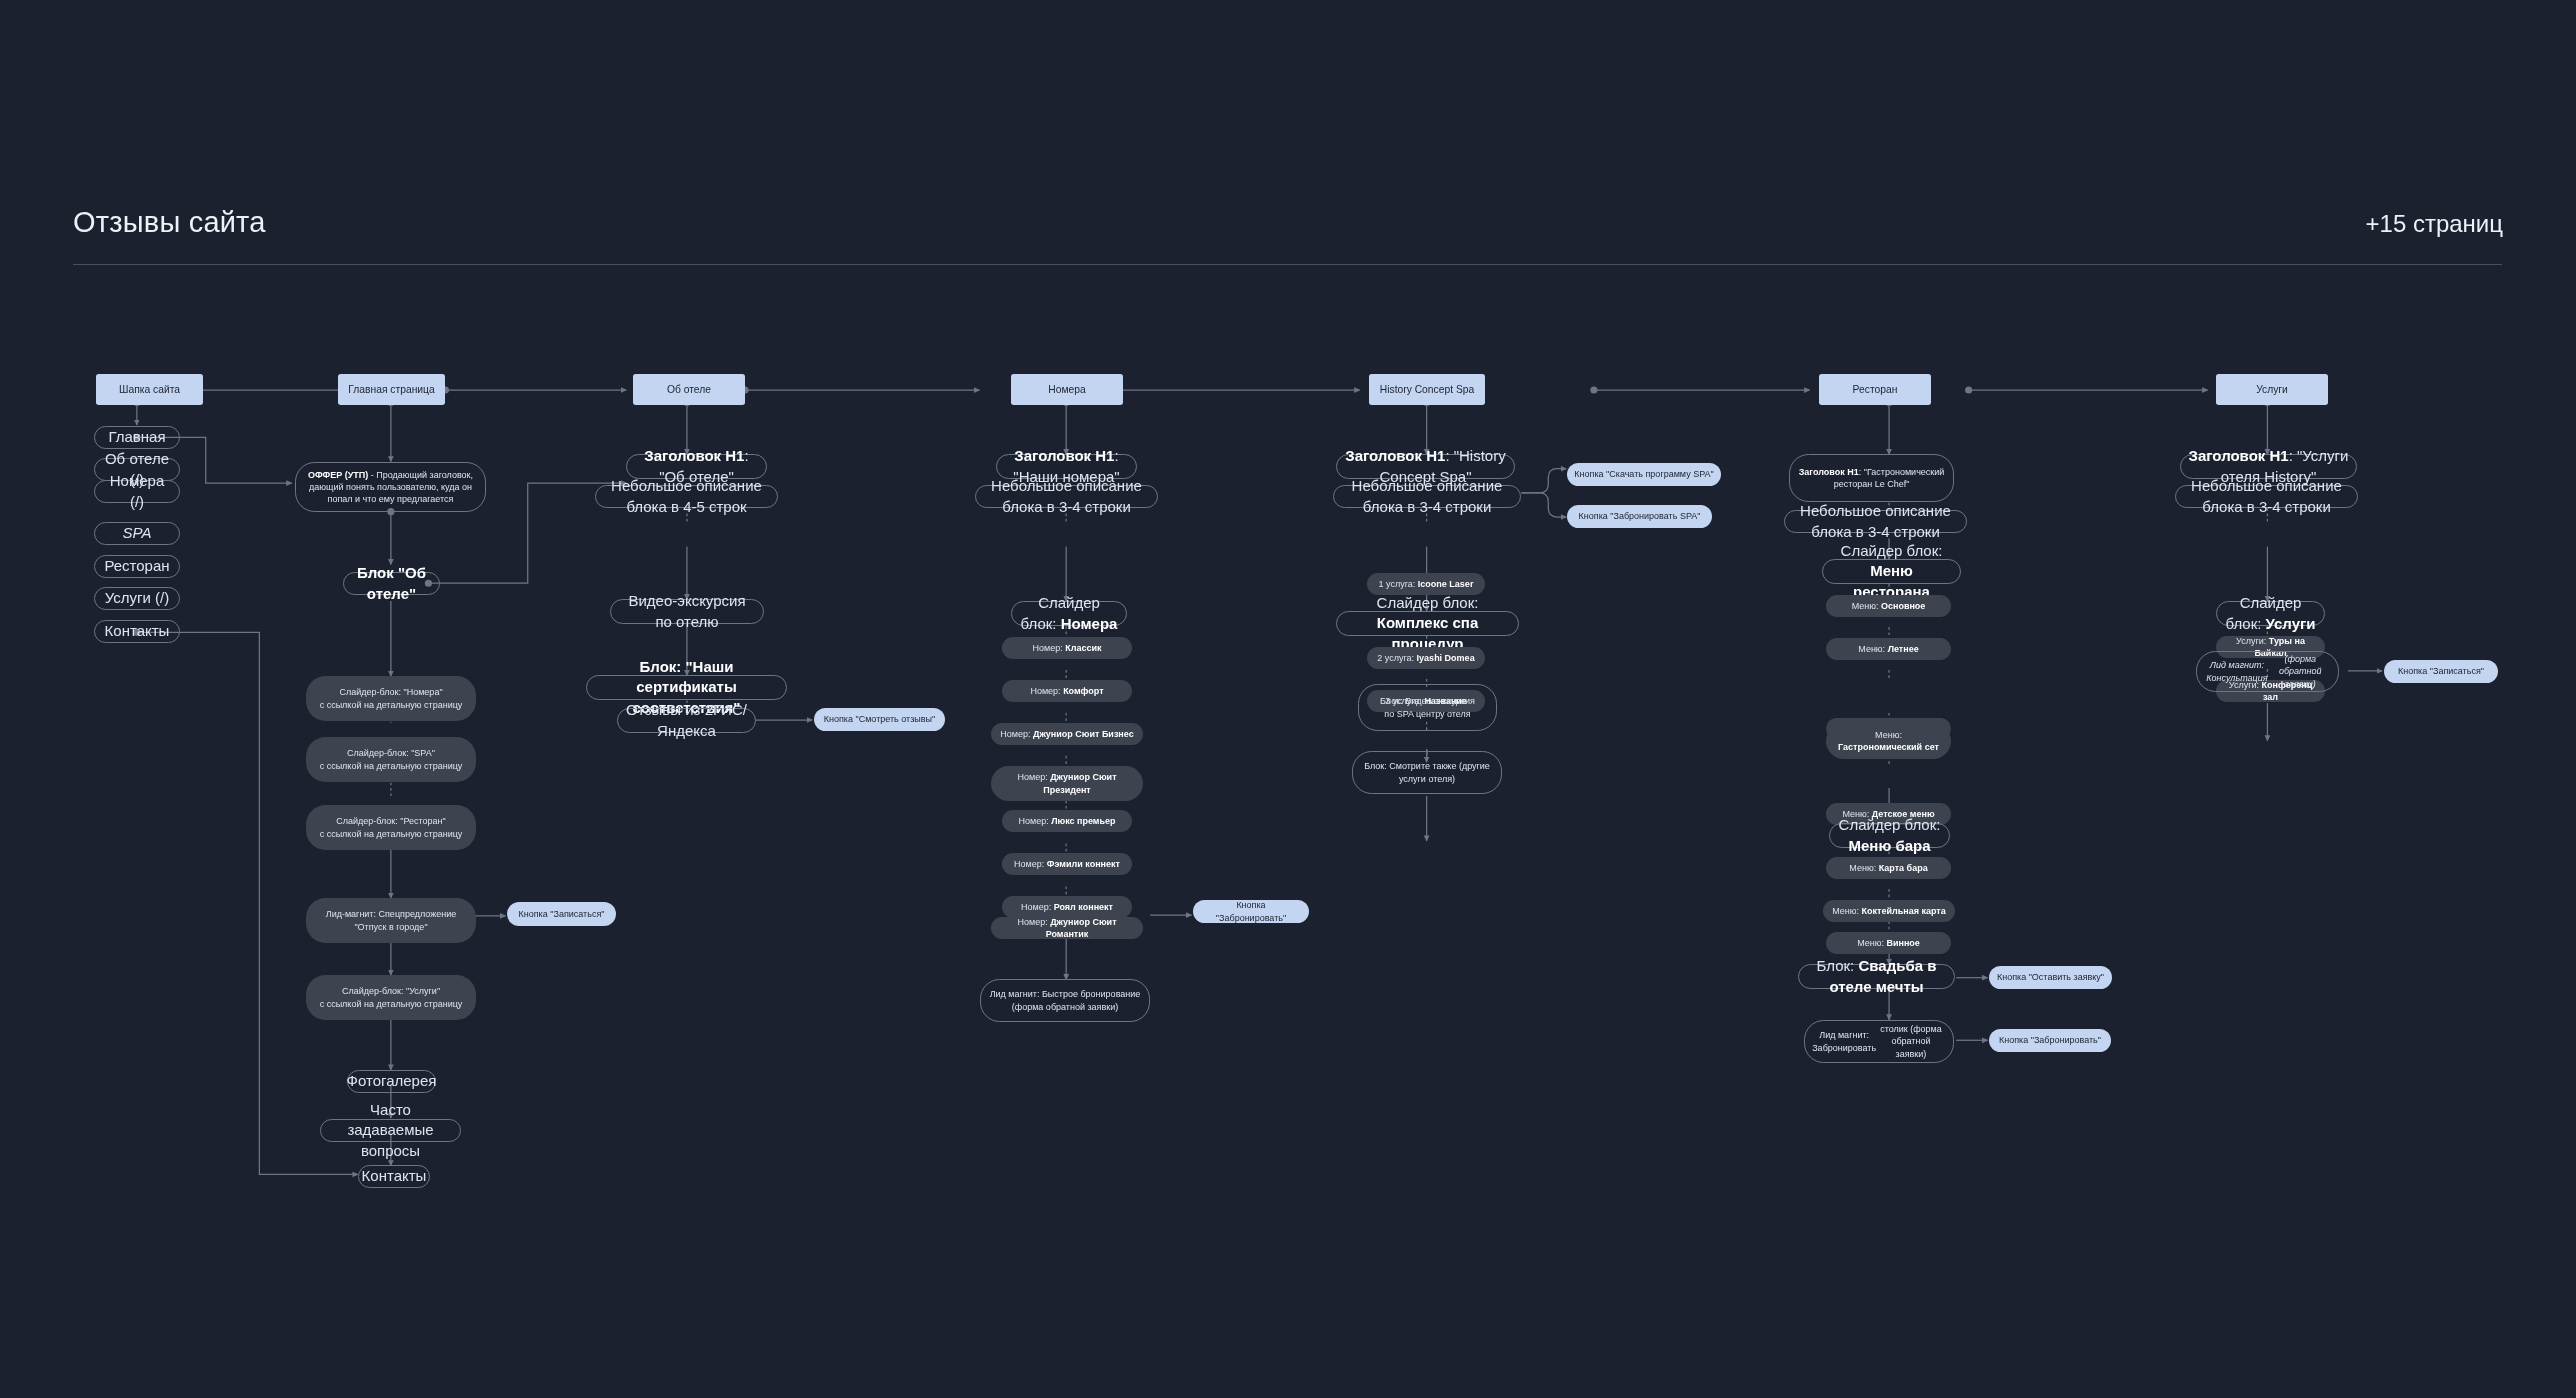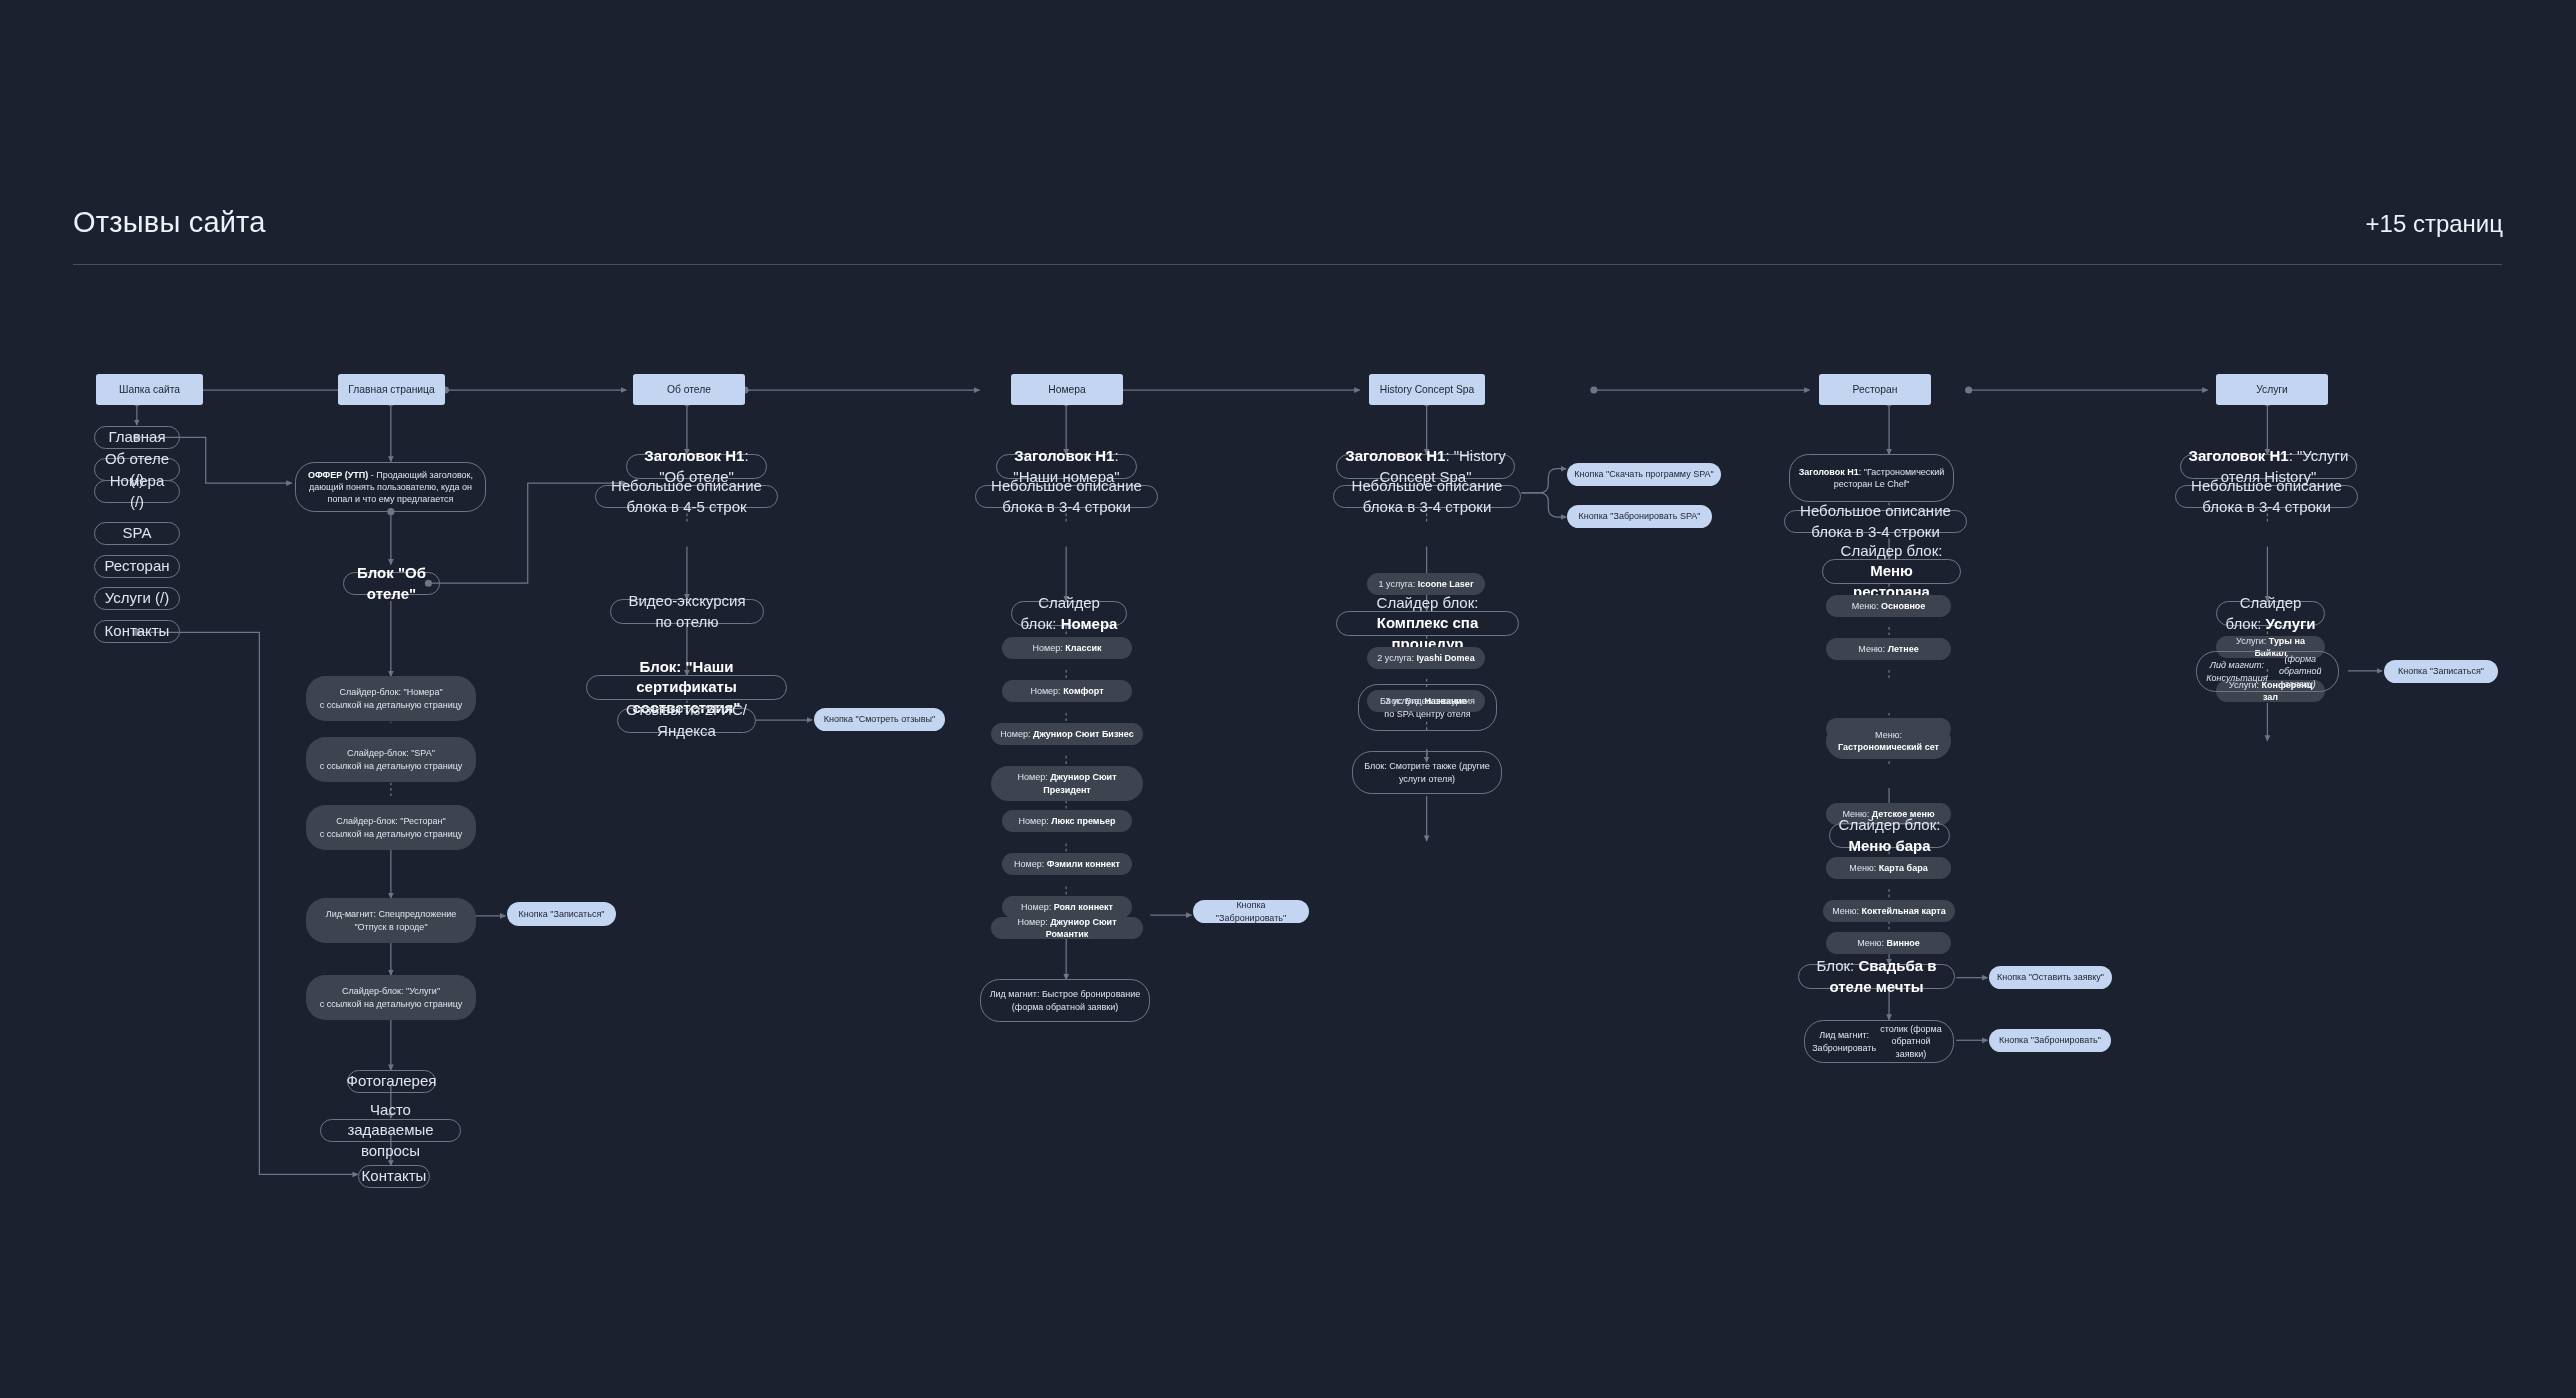--- a/index.html
+++ b/index.html
@@ -223,21 +223,21 @@
 
   <div class="node n-outline" style="left:94px;top:426px;width:86px;height:23px;">
     <span>Главная</span>
     </div>
   <div class="node n-outline" style="left:94px;top:458px;width:86px;height:23px;">
     <span>Об отеле (/)</span>
     </div>
   <div class="node n-outline" style="left:94px;top:480px;width:86px;height:23px;">
     <span>Номера (/)</span>
     </div>
-  <div class="node n-outline" style="left:94px;top:522px;width:86px;height:23px;">
+  <div class="node n-outline" style="left:94px;top:522px;width:86px;height:23px;font-style:italic;">
     <span>SPA</span>
     </div>
   <div class="node n-outline" style="left:94px;top:555px;width:86px;height:23px;">
     <span>Ресторан</span>
     </div>
   <div class="node n-outline" style="left:94px;top:587px;width:86px;height:23px;">
     <span>Услуги (/)</span>
     </div>
   <div class="node n-outline" style="left:94px;top:620px;width:86px;height:23px;">
     <span>Контакты</span>

